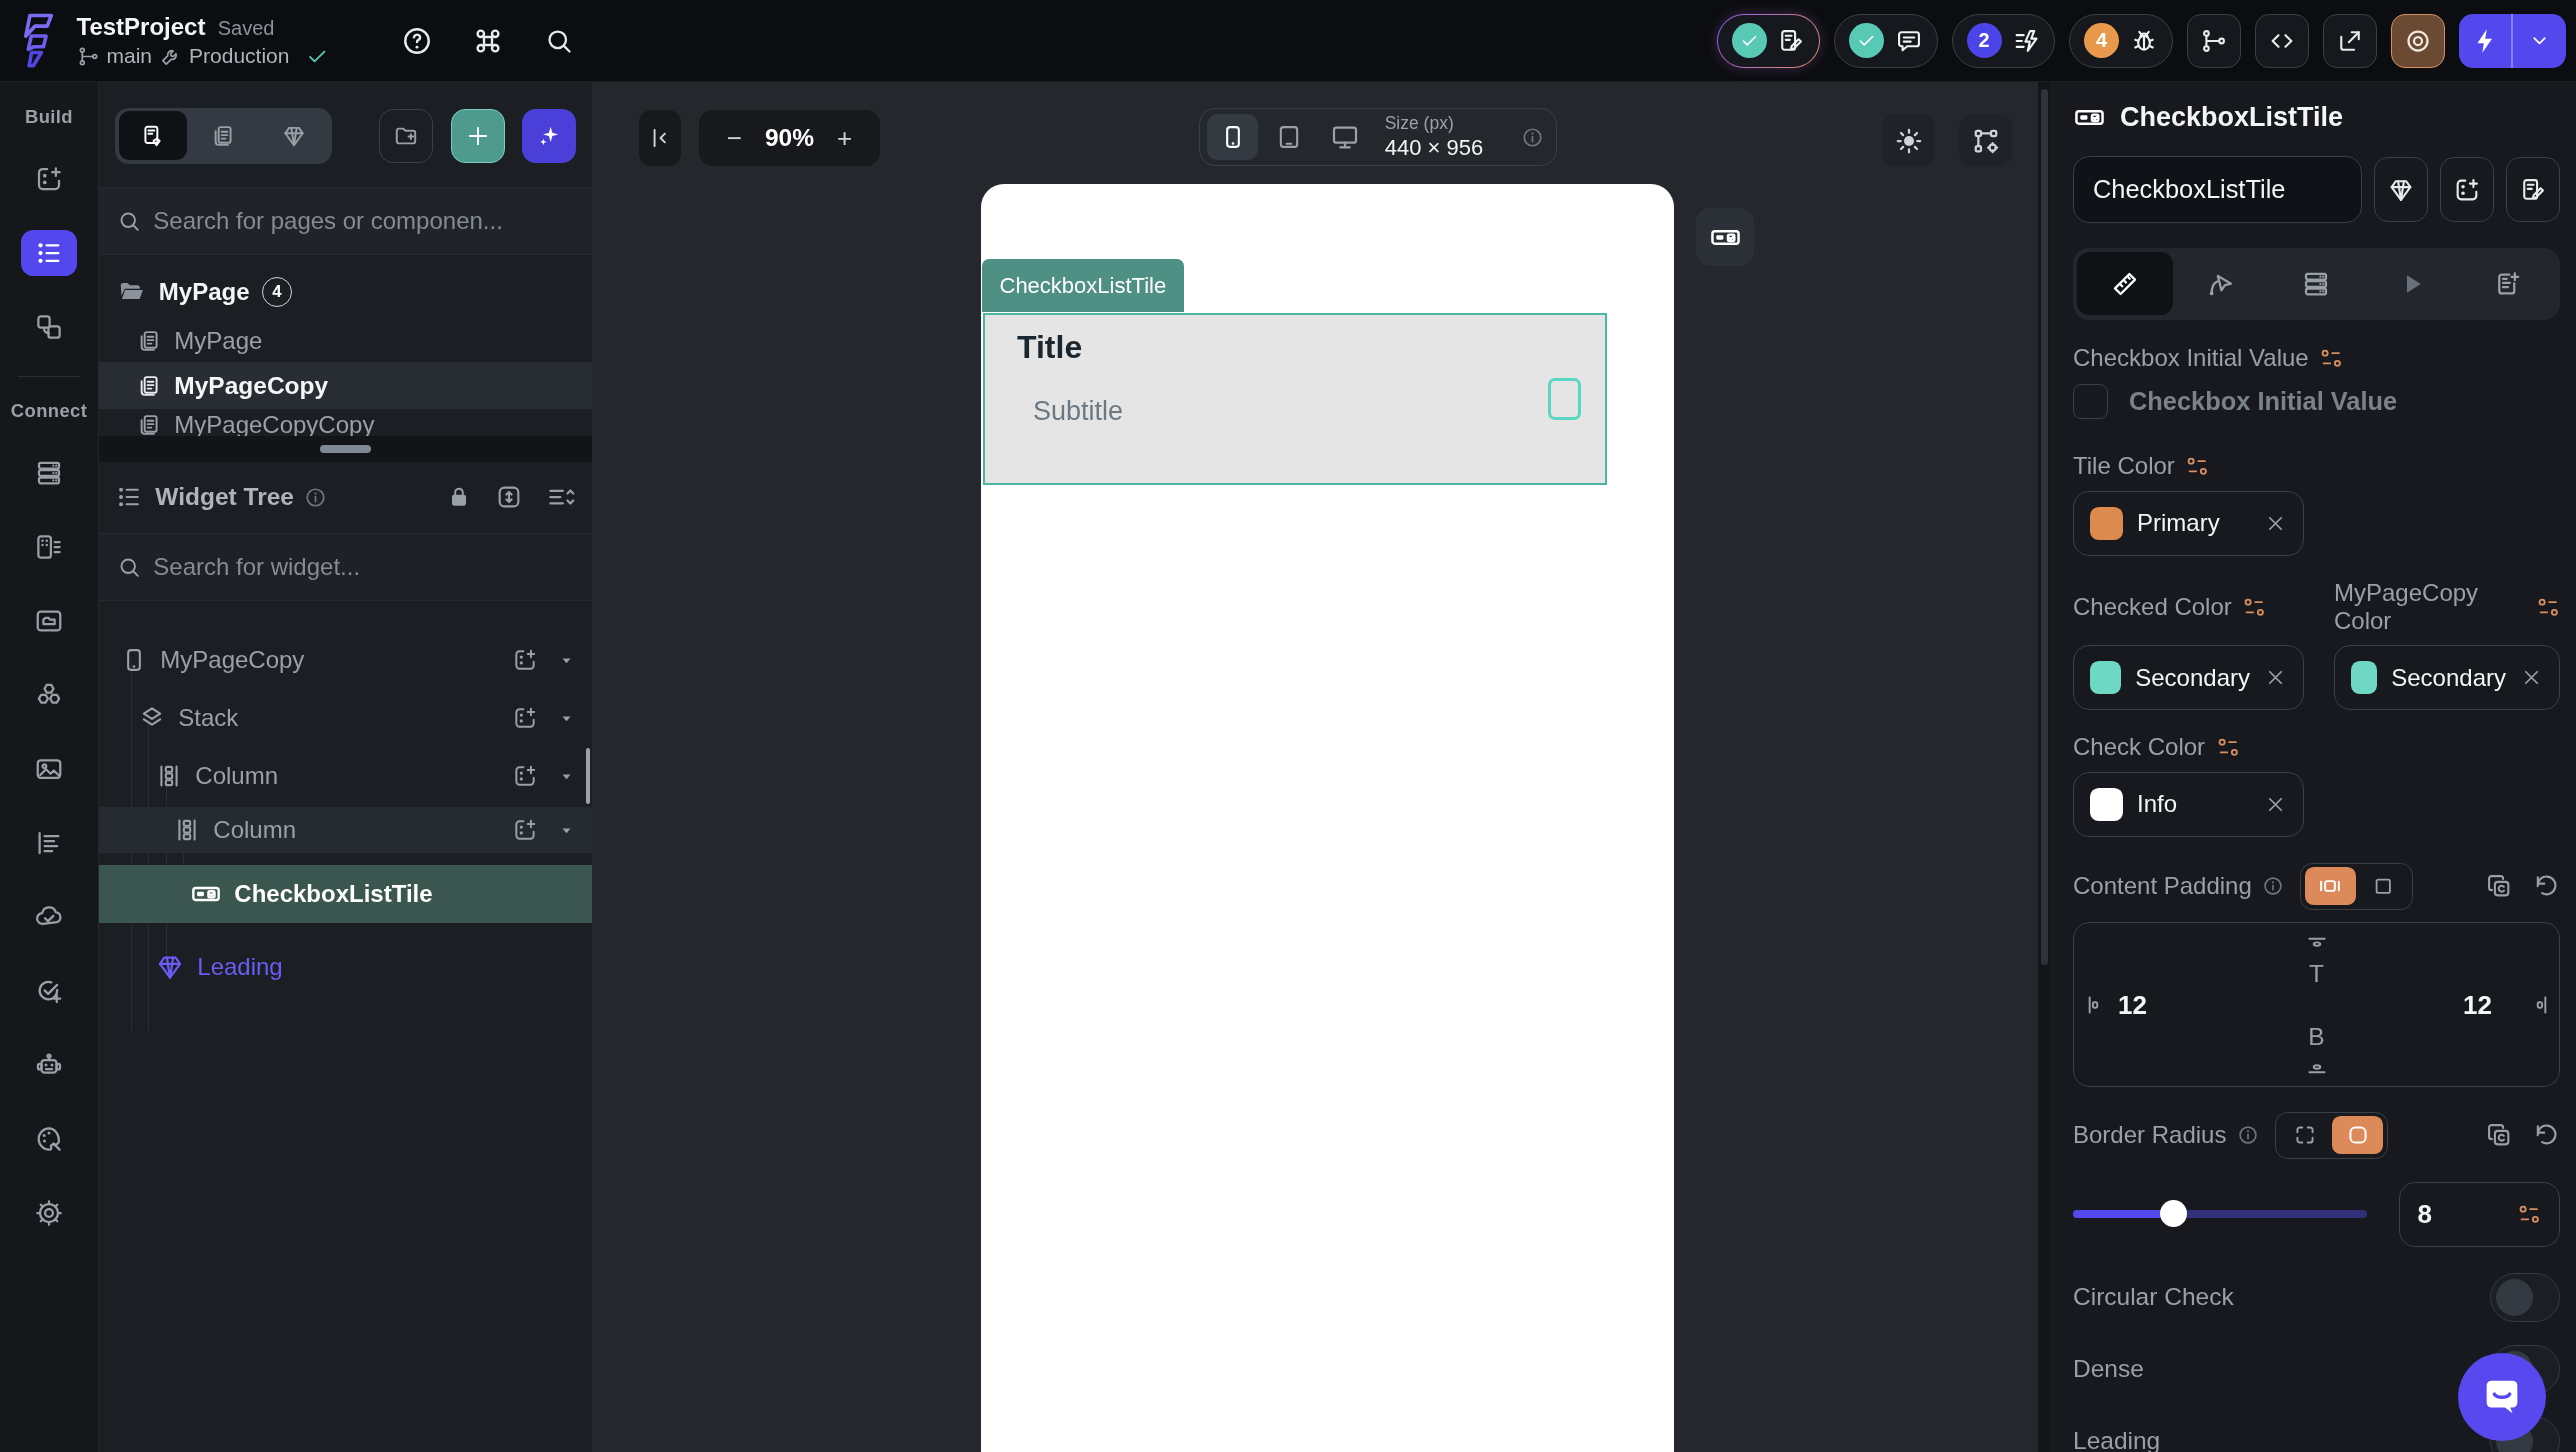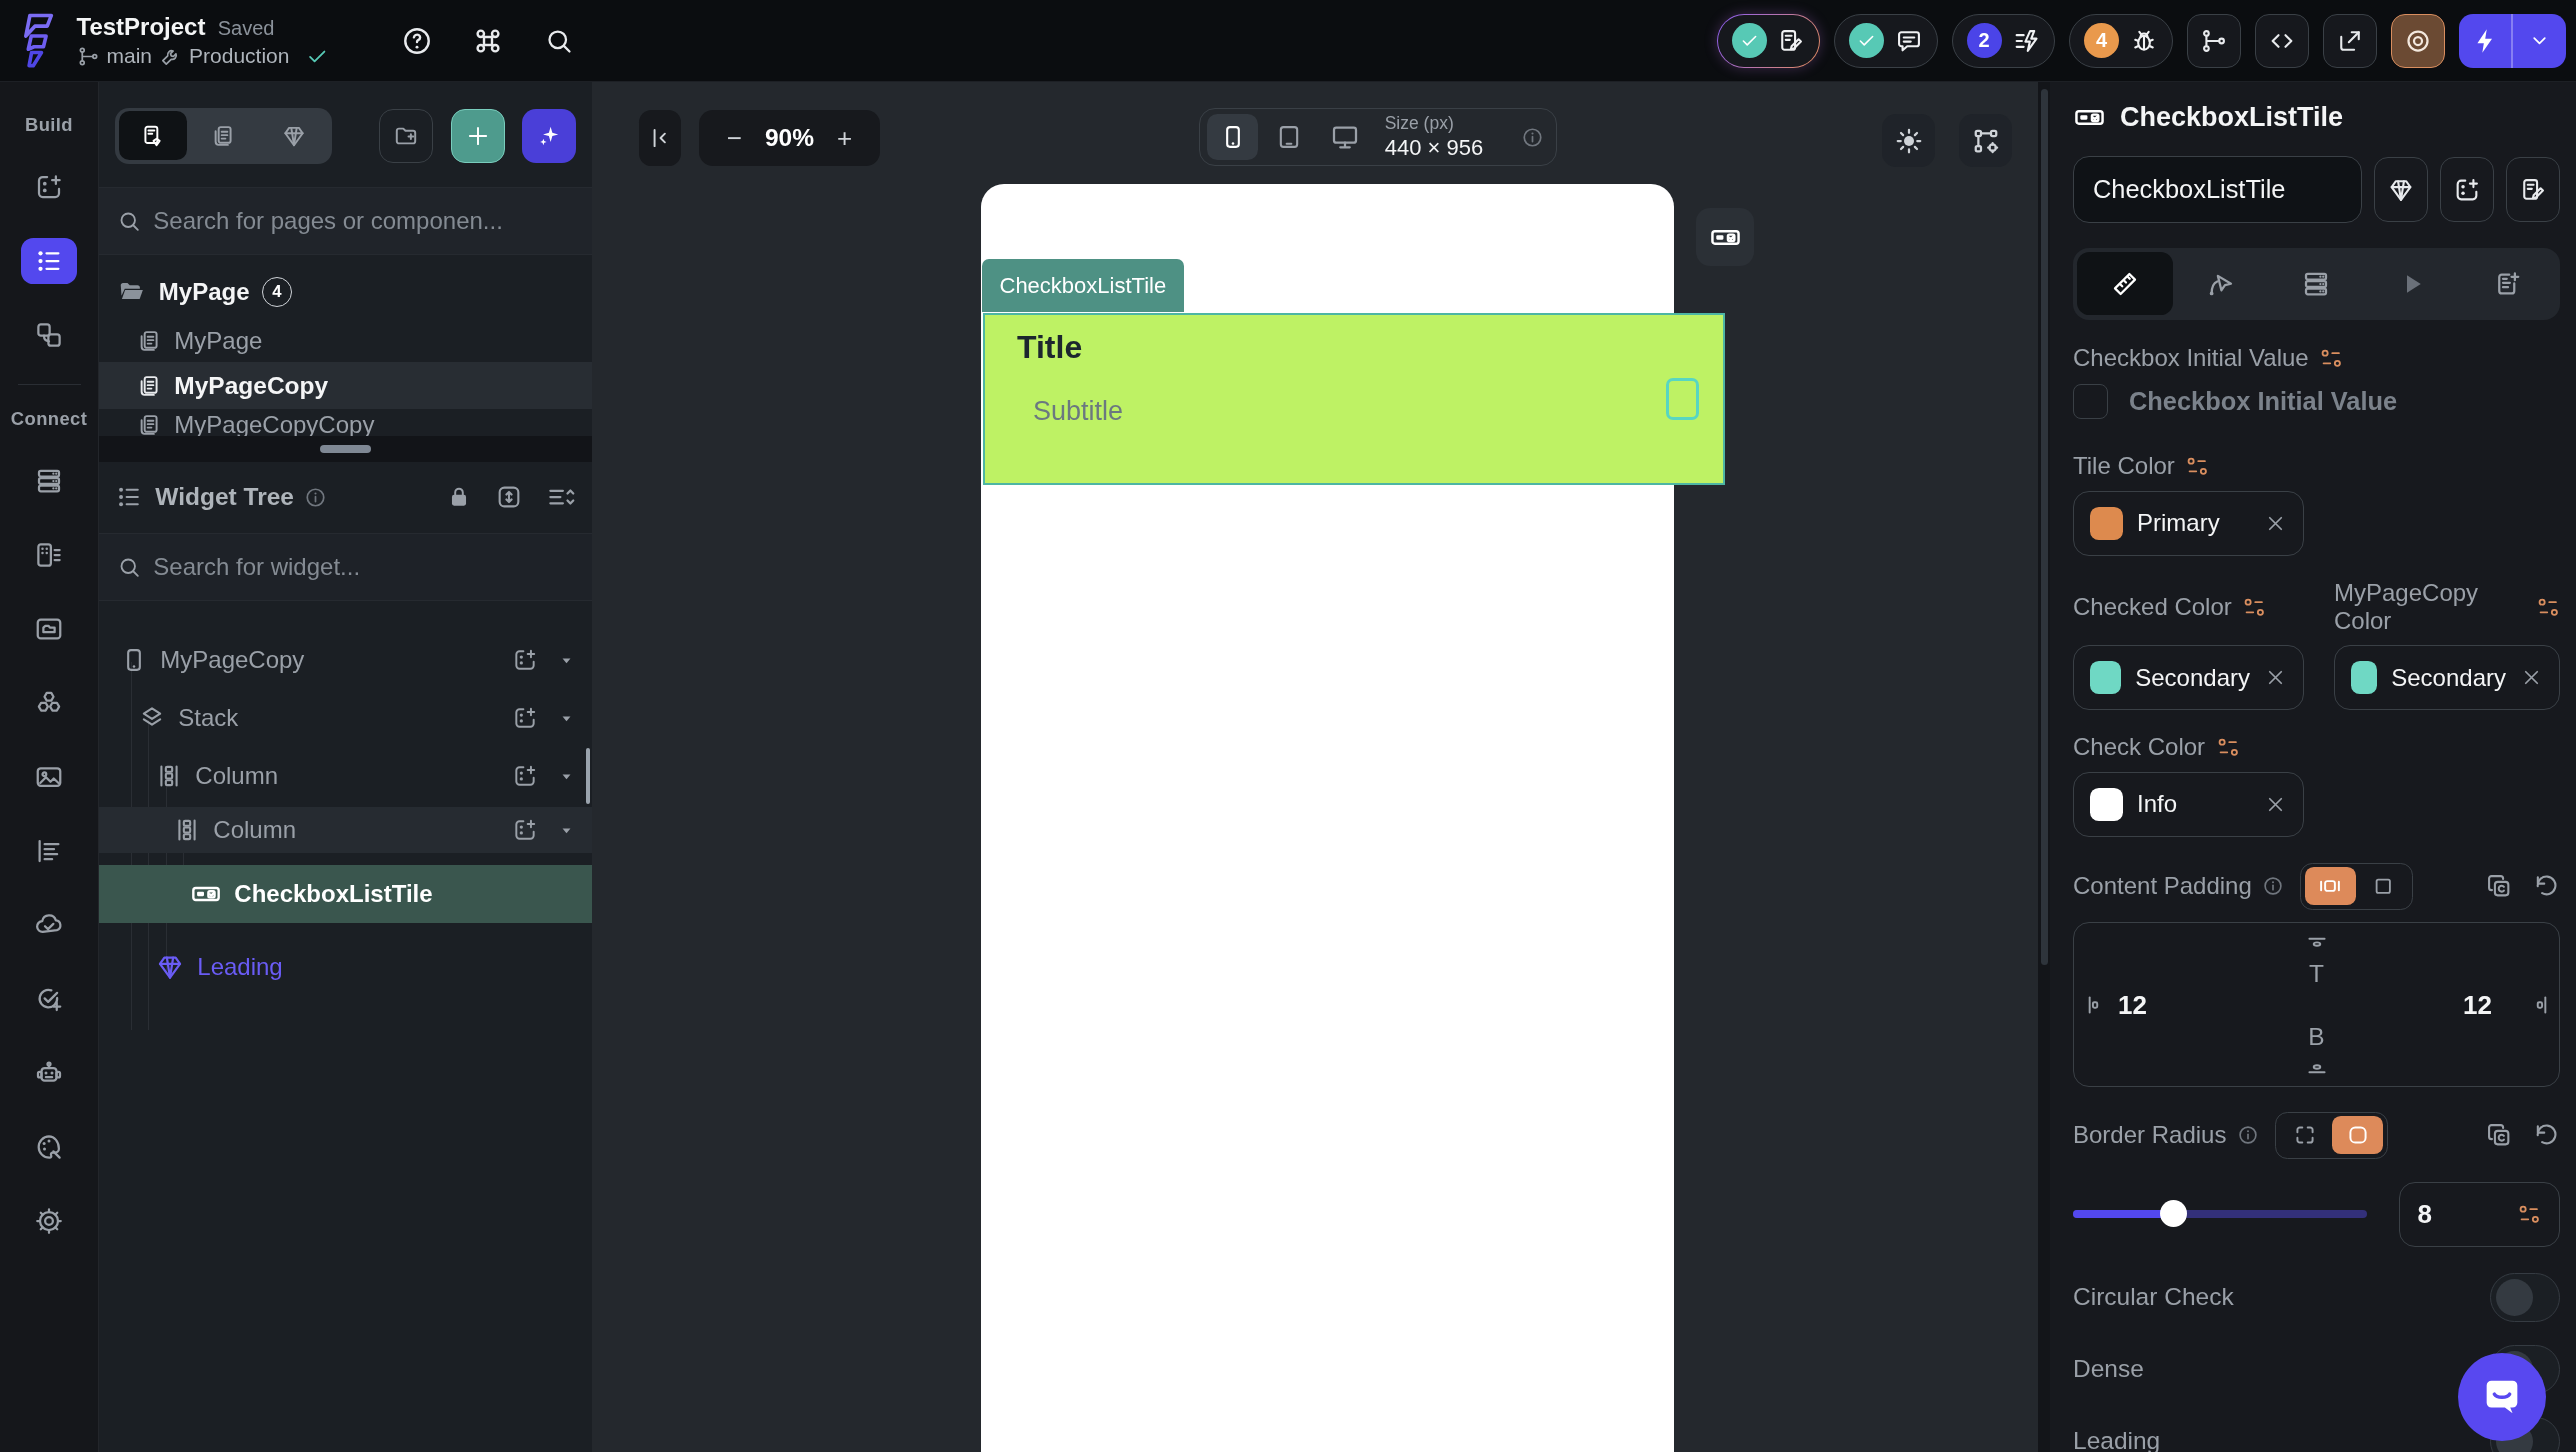--- a/index.html
+++ b/index.html
@@ -70,21 +70,21 @@
   .zoomctl .pct{font-size:24.5px;font-weight:bold;color:#fff}
   .devgroup{position:absolute;left:607px;top:26px;width:358px;height:58px;border:1.3px solid #3a4046;border-radius:16px;display:flex;align-items:center;padding:0 7px;gap:5.3px}
   .devseg{width:51px;height:46px;border-radius:10.5px;display:flex;align-items:center;justify-content:center;cursor:pointer}
   .devseg.active{background:#343a41}
   .devseg.active svg.i{color:#fff}
   .sizecol{margin-left:8.8px;line-height:1.15}
   .sizecol .s1{font-size:17.5px;color:#9aa0a8}
   .sizecol .s2{font-size:22px;color:#f4f5f6;margin-top:1.8px}
   #phone{position:absolute;left:389px;top:102px;width:693px;height:1268px;background:#ffffff;border-radius:23px 23px 0 0}
   .seltag{position:absolute;left:390px;top:177px;height:53px;padding:0 17.5px;background:#4e9184;border-radius:7px 7px 0 0;display:flex;align-items:center;color:#fff;font-size:22px}
-  .tile{position:absolute;left:391px;top:231px;width:742px;height:172px;background:#bef264;border:2.2px solid #4db6a3;cursor:pointer}
+  .tile{position:absolute;left:391px;top:231px;width:624px;height:172px;background:#e5e5e5;border:2.2px solid #4db6a3;cursor:pointer}
   .tile .t1{position:absolute;left:32px;top:14px;font-size:32px;font-weight:bold;color:#1c262e}
   .tile .t2{position:absolute;left:48px;top:81px;font-size:27px;color:#6b7880}
   .tile .cb{position:absolute;right:24.5px;top:63px;width:33px;height:42px;border:3.1px solid #58d6c2;border-radius:7px}
   .floatchip{position:absolute;left:1104px;top:126px;width:58px;height:58px;background:#2b3036;border-radius:14px;display:flex;align-items:center;justify-content:center;cursor:pointer}
   
   #rscroll{left:2038px;top:82px;width:12.3px;height:1370px;background:#131519}
   #rscroll .thumb{position:absolute;left:2.6px;top:7px;width:7px;height:876px;border-radius:3.5px;background:#2e343b}
   #inspector{left:2050px;top:82px;width:526px;height:1370px;background:#17191e;padding:16px 16px 0 23px;overflow:hidden}
   .insp-head{display:flex;align-items:center;gap:14px;height:39px}
   .insp-title{font-size:27px;font-weight:bold;color:#f4f5f6}
@@ -547,21 +547,21 @@
         <div class="half">
             <svg class="i" style="width:23px;height:23px;color:#fff" viewBox="0 0 26 26" width="23" height="23">
               <use href="#ic-chevd"></use>
             </svg>
           </div>
       </div>
     </div>
   </div>
 
   <div id="rail" class="abs">
-    <div class="rail-label" style="margin-top:32px">Build</div>
+    <div class="rail-label" style="margin-top:24px">Build</div>
     <div class="rail-item">
         <svg class="i" viewBox="0 0 34 34" width="30" height="30">
           <use href="#ic-addwidget"></use>
         </svg>
       </div>
     <div class="rail-item active">
         <svg class="i" viewBox="0 0 34 34" width="30" height="30">
           <use href="#ic-list"></use>
         </svg>
       </div>

